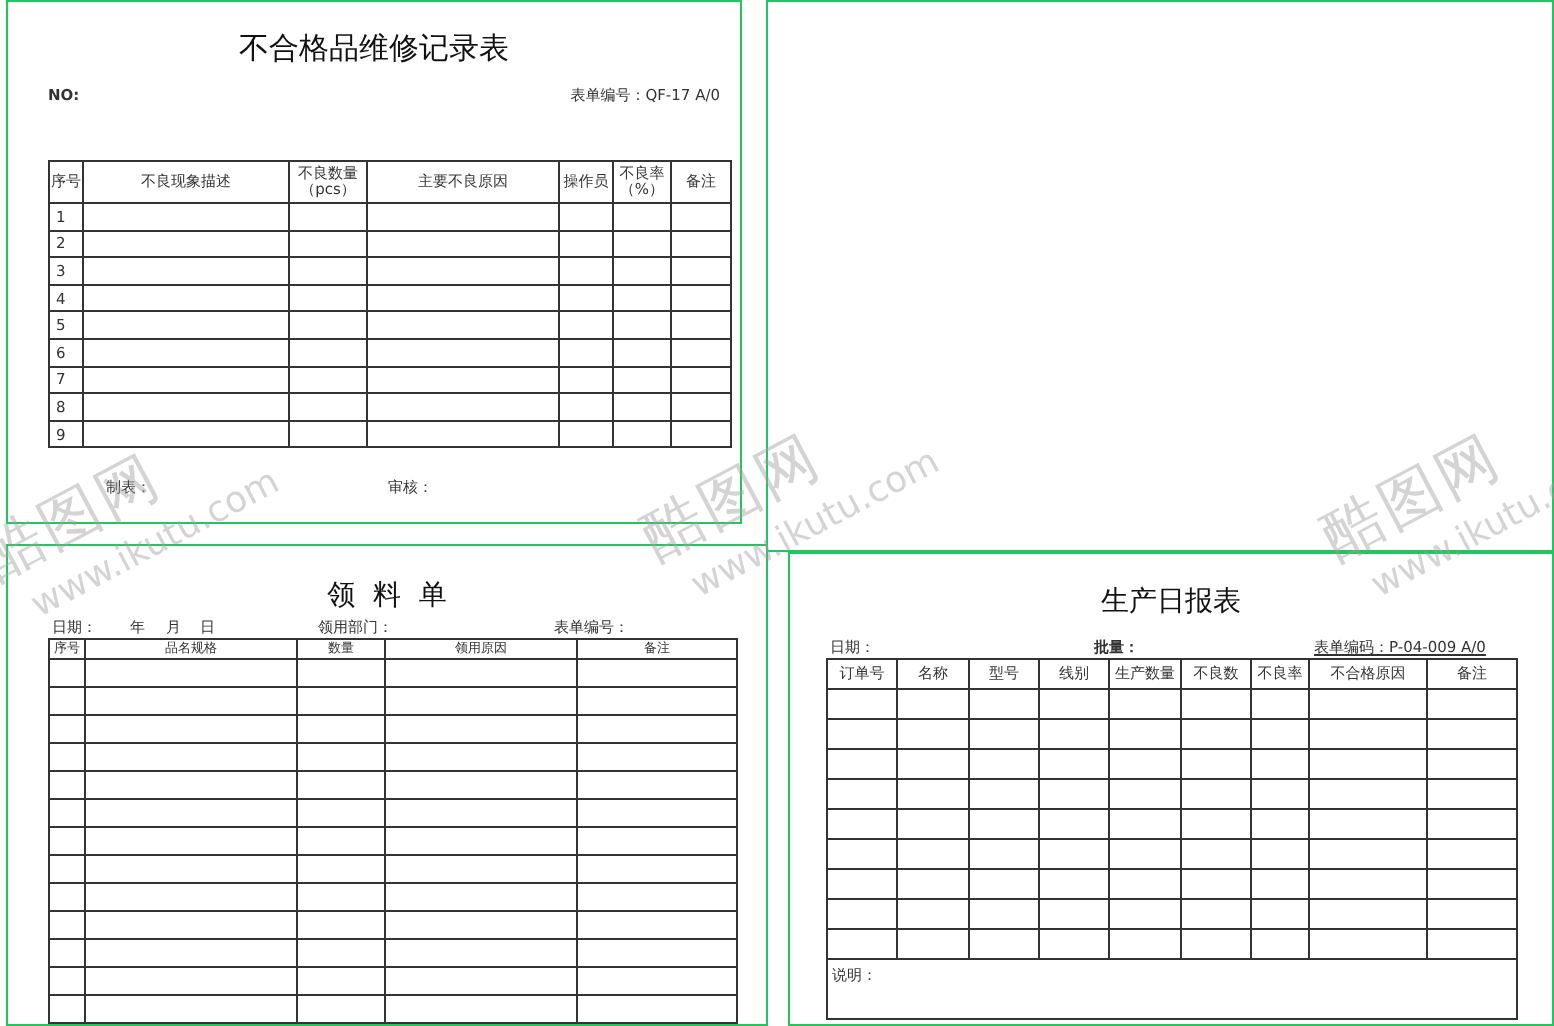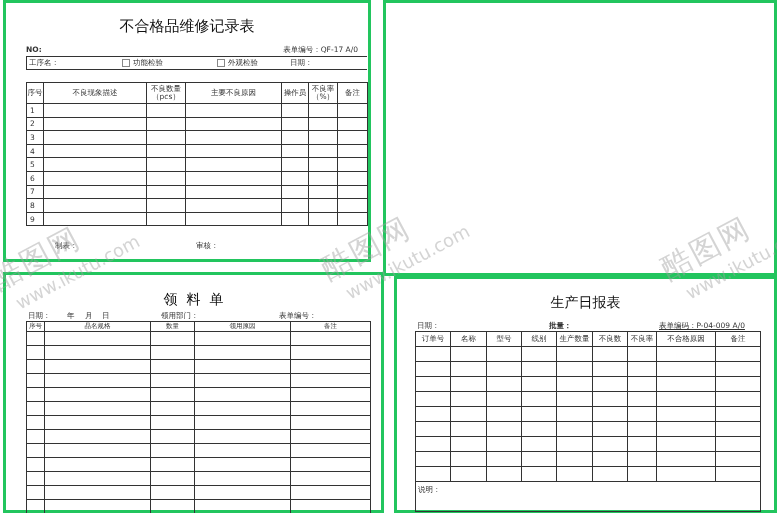--- a/index.html
+++ b/index.html
@@ -1,50 +1,38 @@
 <!DOCTYPE html>
 <html><head>
 <meta charset="utf-8">
 <style>
   html,body{margin:0;padding:0;}
   body{width:777px;height:513px;background:#fff;position:relative;overflow:hidden;
        font-family:"DejaVu Sans","Liberation Sans",sans-serif;color:#222;}
-  .panel{position:absolute;background:#fff;border:3px solid #22c55e;box-sizing:border-box;padding-left:31px;}
+  .panel{position:absolute;background:#fff;border:1px solid #22c55e;box-sizing:border-box;padding-left:31px;}
   .title{position:absolute;left:0;right:0;text-align:center;color:#111;font-weight:normal;}
   .meta{position:absolute;font-size:7.5px;color:#333;white-space:nowrap;}
   table{border-collapse:collapse;position:absolute;table-layout:fixed;}
   td,th{border:1px solid #333;font-size:7.5px;font-weight:normal;color:#333;text-align:center;
         padding:0;overflow:hidden;white-space:nowrap;}
   .cb{display:inline-block;width:6px;height:6px;border:1px solid #888;vertical-align:middle;margin-right:3px;}
   .wm{position:absolute;color:rgba(160,160,160,0.45);font-size:18px;transform:rotate(-28deg);
       white-space:nowrap;pointer-events:none;font-family:"DejaVu Sans",sans-serif;}
   .wm .big{font-size:30px;letter-spacing:2px;}
 </style>
 </head>
 <body>
 
 <div class="panel" style="left:3px;top:0;width:368px;height:262px;">
   <div class="title" style="top:14px;font-size:15px;">不合格品维修记录表</div>
   <div class="meta" style="left:20px;top:42px;font-weight:bold;">NO:</div>
   <div class="meta" style="right:10px;top:42px;">表单编号：QF-17  A/0</div>
 
   <table style="left:20px;top:53px;width:341px;">
     <tbody>
-        <tr style="height:13px;">
-      <td style="text-align:left;border-right:none;position:relative;">
-        <span style="padding-left:2px;">工序名：</span>
-        <span style="position:absolute;left:95px;top:1px;">
-          <span class="cb"></span><span>功能检验</span>
-        </span>
-        <span style="position:absolute;left:190px;top:1px;">
-          <span class="cb"></span><span>外观检验</span>
-        </span>
-        <span style="position:absolute;left:263px;top:1px;">日期：</span>
-      </td>
-    </tr>
   </tbody>
     </table>
 
   <table style="left:20px;top:79px;width:341px;">
     <colgroup>
       <col style="width:17px">
         <col style="width:103px">
         <col style="width:39px">
         <col style="width:96px">
       <col style="width:27px">

